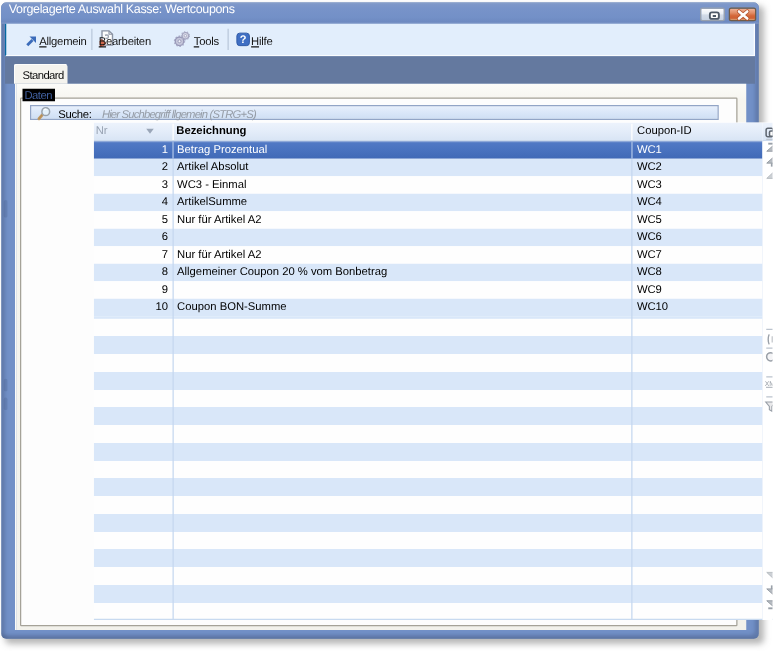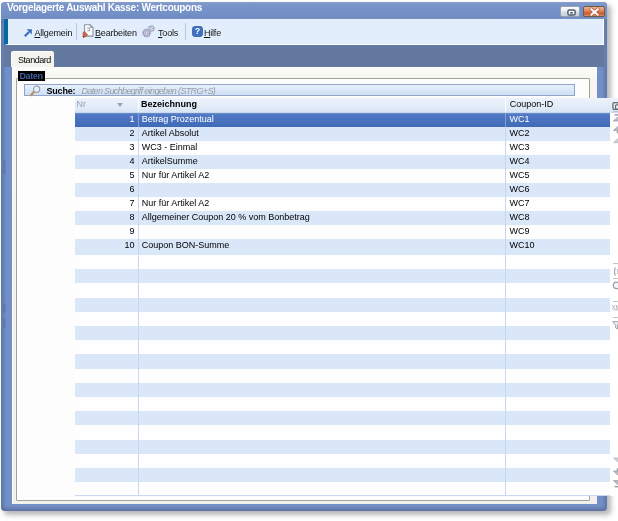--- a/index.html
+++ b/index.html
@@ -4,46 +4,46 @@
 html,body{margin:0;padding:0;background:#fff;}
 #canvas{position:relative;width:618px;height:521px;overflow:hidden;
  font-family:"Liberation Sans",sans-serif;font-size:9px;color:#000;}
 #canvas *{position:absolute;box-sizing:border-box;}
 
 .win{left:1px;top:2px;width:606px;height:509px;border-radius:4px;
  background:#7290c7;
  box-shadow:inset 3px 0 3px rgba(55,70,100,.28),inset -3px -3px 3px rgba(55,70,100,.28),3.5px 3.5px 5px rgba(112,112,112,.5);}
 .titlebar{left:1px;top:2px;width:606px;height:17px;border-radius:4px 4px 0 0;
  background:linear-gradient(180deg,#89a1cb 0%,#7d97c9 10%,#7793c9 30%,#7390c7 70%,#6e8ac1 90%,#7f97c7 100%);}
-.title{left:7px;top:2px;width:400px;height:12px;color:#fff;font-weight:bold;
+.title{left:7px;top:2px;width:400px;height:12px;color:#fff;font-weight:normal;
  font-size:10px;letter-spacing:-0.28px;line-height:11px;}
 .btn1{left:560px;top:6px;width:20px;height:10.5px;border:1px solid #98a1ae;border-radius:2px;
  background:linear-gradient(180deg,#fdfdfe 0%,#e9eef5 45%,#d2dbe8 55%,#c6d1e1 100%);}
 .btn2{left:582.5px;top:5.5px;width:22.5px;height:11.5px;border:1px solid #6e5c49;border-radius:2px;
  background:linear-gradient(180deg,#efb195 0%,#e08a62 40%,#d4683a 60%,#cf6133 85%,#daa77c 100%);}
 
 .toolbar{left:4px;top:19px;width:600px;height:25.5px;background:#e2eefc;
- border-left:4px solid #0369a1;border-right:1px solid #fbfcfe;border-bottom:1px solid #fafcfe;}
+ border-left:1px solid #0369a1;border-right:1px solid #fbfcfe;border-bottom:1px solid #fafcfe;}
 .toolbar .lbl{top:8.5px;height:11px;line-height:11px;color:#141414;letter-spacing:-0.18px;}
 .toolbar .sep{top:4px;width:1px;height:17px;background:#b9c7da;}
 .u{text-decoration:underline;}
 #canvas .lbl span{position:static;}
 
 .tabstrip{left:4px;top:44.5px;width:600px;height:22px;background:#64799f;}
 .tab{left:11px;top:50.5px;width:43px;height:16px;background:#f4f3ee;border-radius:2.5px 2.5px 0 0;
  border-left:1px solid #fdfdfb;border-top:1px solid #fdfdfb;}
 .tab span{position:absolute;left:6px;top:3.2px;letter-spacing:-0.45px;color:#0a0a0a;}
 
 .page{left:11.5px;top:66.5px;width:585px;height:437.5px;background:linear-gradient(180deg,#fcfcf9 0%,#f6f5ef 3%,#f2f1eb 100%);border-left:1.5px solid #fbfbf8;}
 .fieldset{left:16px;top:77.5px;width:574px;height:423px;border:1px solid #a5a298;background:#fdfdfd;border-radius:1px;}
-.legend{left:17.5px;top:71px;height:10px;line-height:10px;background:#000000;padding:0 2px;color:#41609f;letter-spacing:-0.4px;font-weight:bold;}
+.legend{left:17.5px;top:71px;height:10px;line-height:10px;background:#000000;padding:0 2px;color:#41609f;letter-spacing:-0.4px;}
 
 .search{left:24px;top:83.7px;width:550.5px;height:12.6px;border:1px solid #92a5c6;
  background:linear-gradient(180deg,#e7f0fc 0%,#d9e6f8 55%,#cfdff4 100%);}
-.search .su{left:21.5px;top:1.3px;font-weight:bold;letter-spacing:-0.2px;color:#000;}
+.search .su{left:21.5px;top:1.3px;font-weight:normal;letter-spacing:-0.2px;color:#000;}
 .search .ph{left:56.5px;top:1.3px;font-style:italic;color:#959ca6;letter-spacing:-0.65px;}
 
 .grid{left:27.5px;top:98px;width:549px;height:398.4px;overflow:hidden;background:#fff;margin-left:47px;}
 .ghead{left:0;top:0;width:535.9px;height:14.8px;
  background:linear-gradient(180deg,#edf3fc 0%,#e3ecf9 55%,#d9e5f5 100%);border-bottom:1px solid #cbd9ec;}
 .gheadr{left:535.9px;top:0;width:13.1px;height:14.8px;
  background:linear-gradient(180deg,#edf3fc 0%,#e3ecf9 55%,#d9e5f5 100%);border-bottom:1px solid #cbd9ec;}
 .ghead .hnr{left:2px;top:1.3px;line-height:10px;color:#98a3b3;}
 .ghead .hbez{left:66.6px;top:1.3px;line-height:10px;color:#000;font-weight:bold;}
 .ghead .hcid{left:435.2px;top:1.3px;line-height:10px;color:#000;}
@@ -95,21 +95,21 @@
   </svg>
   <div class="lbl" style="left:26.4px"><span class="u">A</span>llgemein</div>
   <div class="sep" style="left:68px"></div>
   <svg style="left:74px;top:4.5px" width="13" height="15" viewBox="0 0 13 15">
     <path d="M2.6 0.7 L8.2 0.7 L11 3.4 L11 12.1 L2.6 12.1 Z" fill="#fdfdfd" stroke="#8a93a3" stroke-width="1.1"></path>
     <path d="M8.2 0.7 L8.2 3.4 L11 3.4" fill="none" stroke="#8a93a3" stroke-width="0.9"></path>
     <path d="M5 4.2 Q7.8 3.4 7.7 5.4 Q7.6 7.2 5.4 6.6" fill="none" stroke="#9aa2ae" stroke-width="1.1"></path>
     <path d="M2.2 7.4 L5.6 10.6 L4.0 12.4 L1.2 13.4 L1.0 9.0 Z" fill="#cf6a4e" stroke="#a84a32" stroke-width="0.7"></path>
     <path d="M1.2 13.4 L1.0 11.6 L2.6 12.2 Z" fill="#7e3020"></path>
   </svg>
-  <div class="lbl" style="left:87px"><span class="u">B</span>earbeiten</div>
+  <div class="lbl" style="left:74px"><span class="u">B</span>earbeiten</div>
   <svg style="left:134px;top:5.5px" width="13" height="13" viewBox="0 0 13 13">
     <circle cx="4.6" cy="8" r="3.4" fill="#c5c6da" stroke="#9495b5" stroke-width="1"></circle>
     <circle cx="4.6" cy="8" r="3.9" fill="none" stroke="#a2a3c0" stroke-width="1.3" stroke-dasharray="1.1 1.35"></circle>
     <circle cx="4.6" cy="8" r="1.2" fill="#f2f3f8" stroke="#9495b5" stroke-width="0.7"></circle>
     <circle cx="9.3" cy="3.6" r="2.6" fill="#d4d5e4" stroke="#9ea0bc" stroke-width="0.9"></circle>
     <circle cx="9.3" cy="3.6" r="3.1" fill="none" stroke="#aeb0c8" stroke-width="1.2" stroke-dasharray="1 1.2"></circle>
     <circle cx="9.3" cy="3.6" r="1" fill="#f2f3f8" stroke="#9ea0bc" stroke-width="0.6"></circle>
   </svg>
   <div class="lbl" style="left:150px"><span class="u">T</span>ools</div>
   <div class="sep" style="left:176.5px"></div>
@@ -127,21 +127,21 @@
  <div class="fieldset"></div>
  <div class="legend">Daten</div>
  <div class="search">
   <svg style="left:3.5px;top:0.6px" width="13" height="12" viewBox="0 0 13 12">
    <line x1="4.8" y1="6.9" x2="2.2" y2="10" stroke="#c29a64" stroke-width="2.4" stroke-linecap="round"></line>
    <line x1="4.8" y1="6.9" x2="2.2" y2="10" stroke="#8a6f42" stroke-width="0.6" stroke-linecap="round" opacity="0.5"></line>
    <circle cx="7.6" cy="4.3" r="3.1" fill="#e4f1fb" stroke="#98a2ac" stroke-width="1.2"></circle>
    <path d="M6 3 Q7 2 8.3 2.6" stroke="#fff" stroke-width="1" fill="none"></path>
   </svg>
   <div class="su">Suche:</div>
-  <div class="ph">Daten Suchbegriff eingeben (STRG+S)</div>
+  <div class="ph">Hier Suchbegriff llgemein (STRG+S)</div>
  </div>
  <div class="grid">
   <div class="ghead">
    <div class="hnr">Nr</div>
    <div class="gtri"></div>
    <div class="hbez">Bezeichnung</div>
    <div class="hcid">Coupon-ID</div>
    <div class="hsep" style="left:63.3px"></div>
    <div class="hsep" style="left:430px"></div>
   </div>

